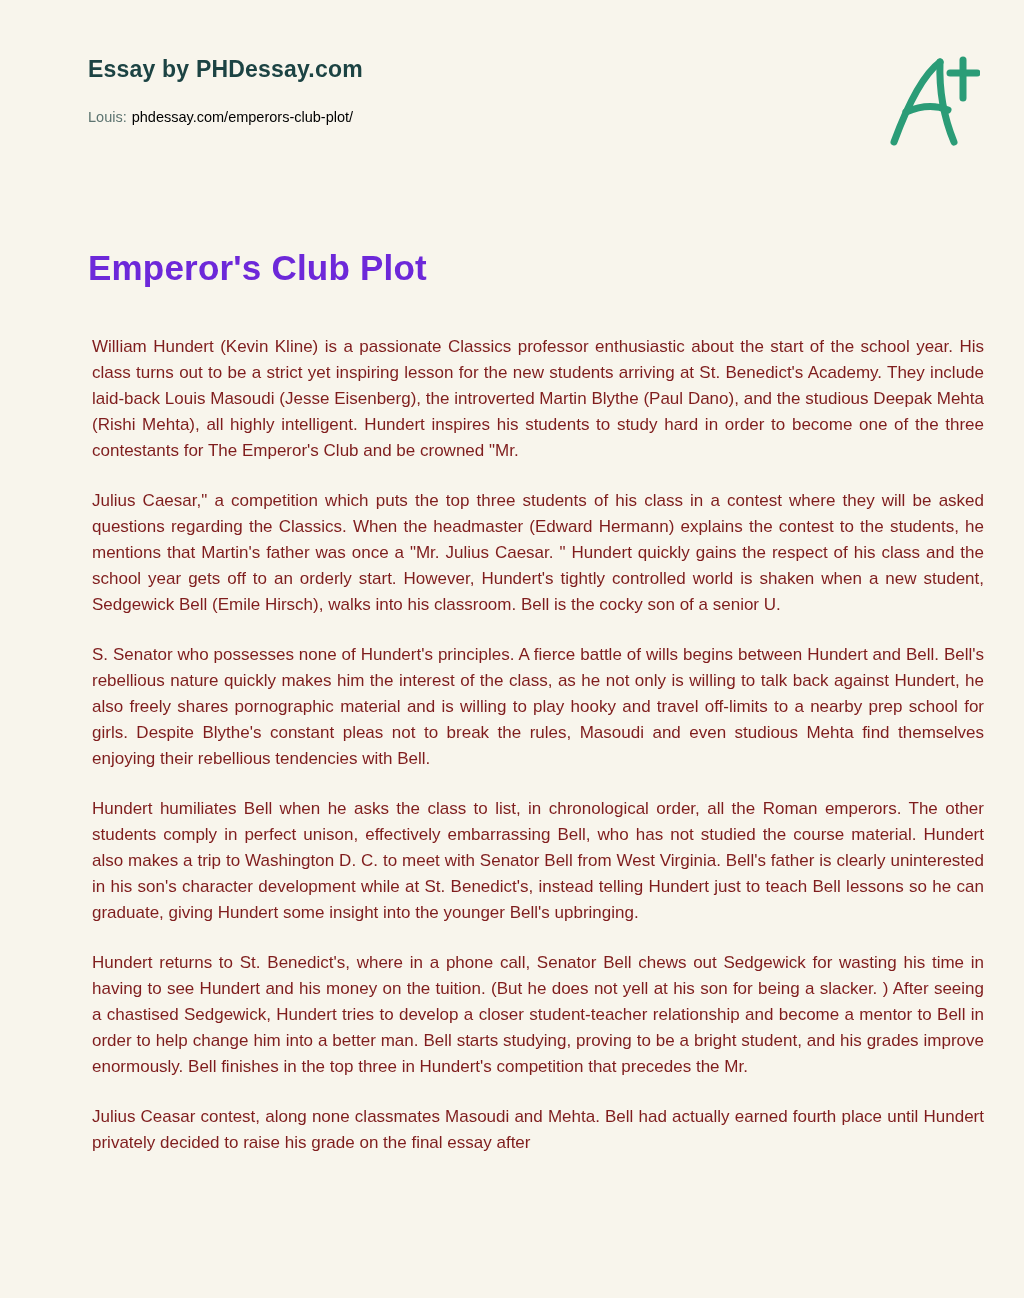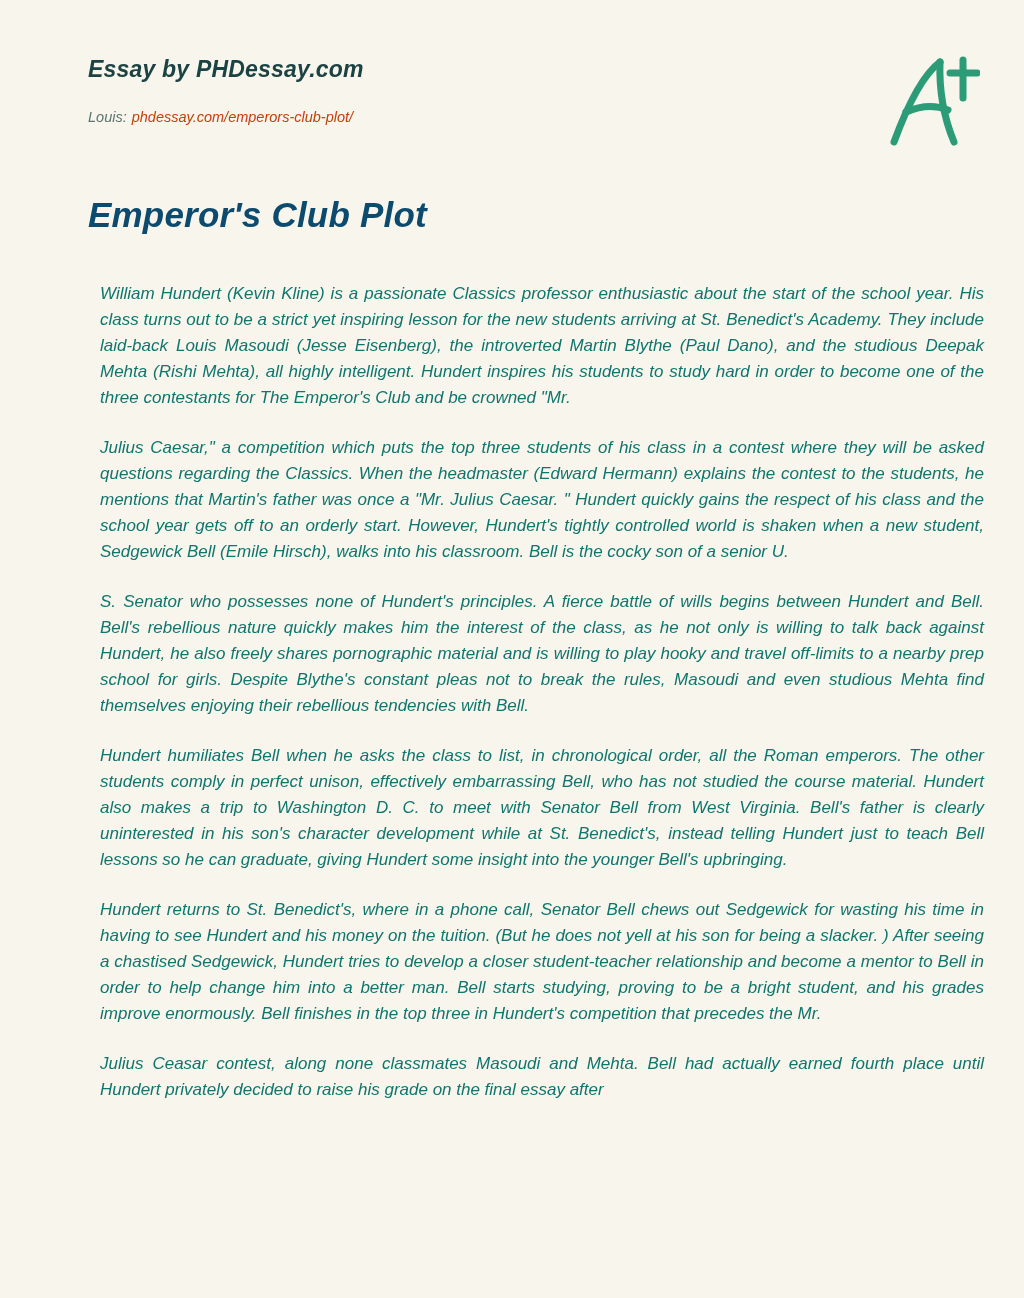--- a/index.html
+++ b/index.html
@@ -9,66 +9,65 @@
     height: 1298px;
     overflow: hidden;
     background: #f8f5ec;
     font-family: "Liberation Sans", "DejaVu Sans", sans-serif;
   }
   .page {
     width: 1024px;
     height: 1057px;
     padding: 52px 40px 0 88px;
     position: relative;
-    font-style: italic;
   }
   .header {
     display: flex;
     justify-content: space-between;
     align-items: flex-start;
   }
   .byline {
     font-size: 23px;
     font-weight: bold;
     color: #1c4343;
     letter-spacing: 0.2px;
     padding-top: 4px;
   }
   .source {
     margin-top: 26px;
     font-size: 14.5px;
     color: #5d7470;
   }
   .source a {
-    color: #c2410c;
+    color: #000000;
     text-decoration: none;
     margin-left: 5px;
     cursor: pointer;
   }
   .logo {
     width: 100px;
     height: 100px;
     margin-right: 4px;
     flex: 0 0 auto;
   }
   h1.title {
-    margin: 43px 0 0 0;
+    margin: 96px 0 0 0;
     font-size: 35px;
     font-weight: bold;
-    color: #0c4a6e;
+    color: #6d28d9;
     letter-spacing: 0.2px;
   }
   .article {
     margin-top: 46px;
   }
   .article p {
-    margin: 0 0 24px 12px;
+    margin: 0 0 24px 4px;
     font-size: 17px;
     line-height: 26px;
-    color: #0f766e;
+    color: #7f1d1d;
     text-align: justify;
     text-justify: inter-word;
   }
 </style>
 </head>
 <body>
 
 <div class="page">
 
   <header class="header">

